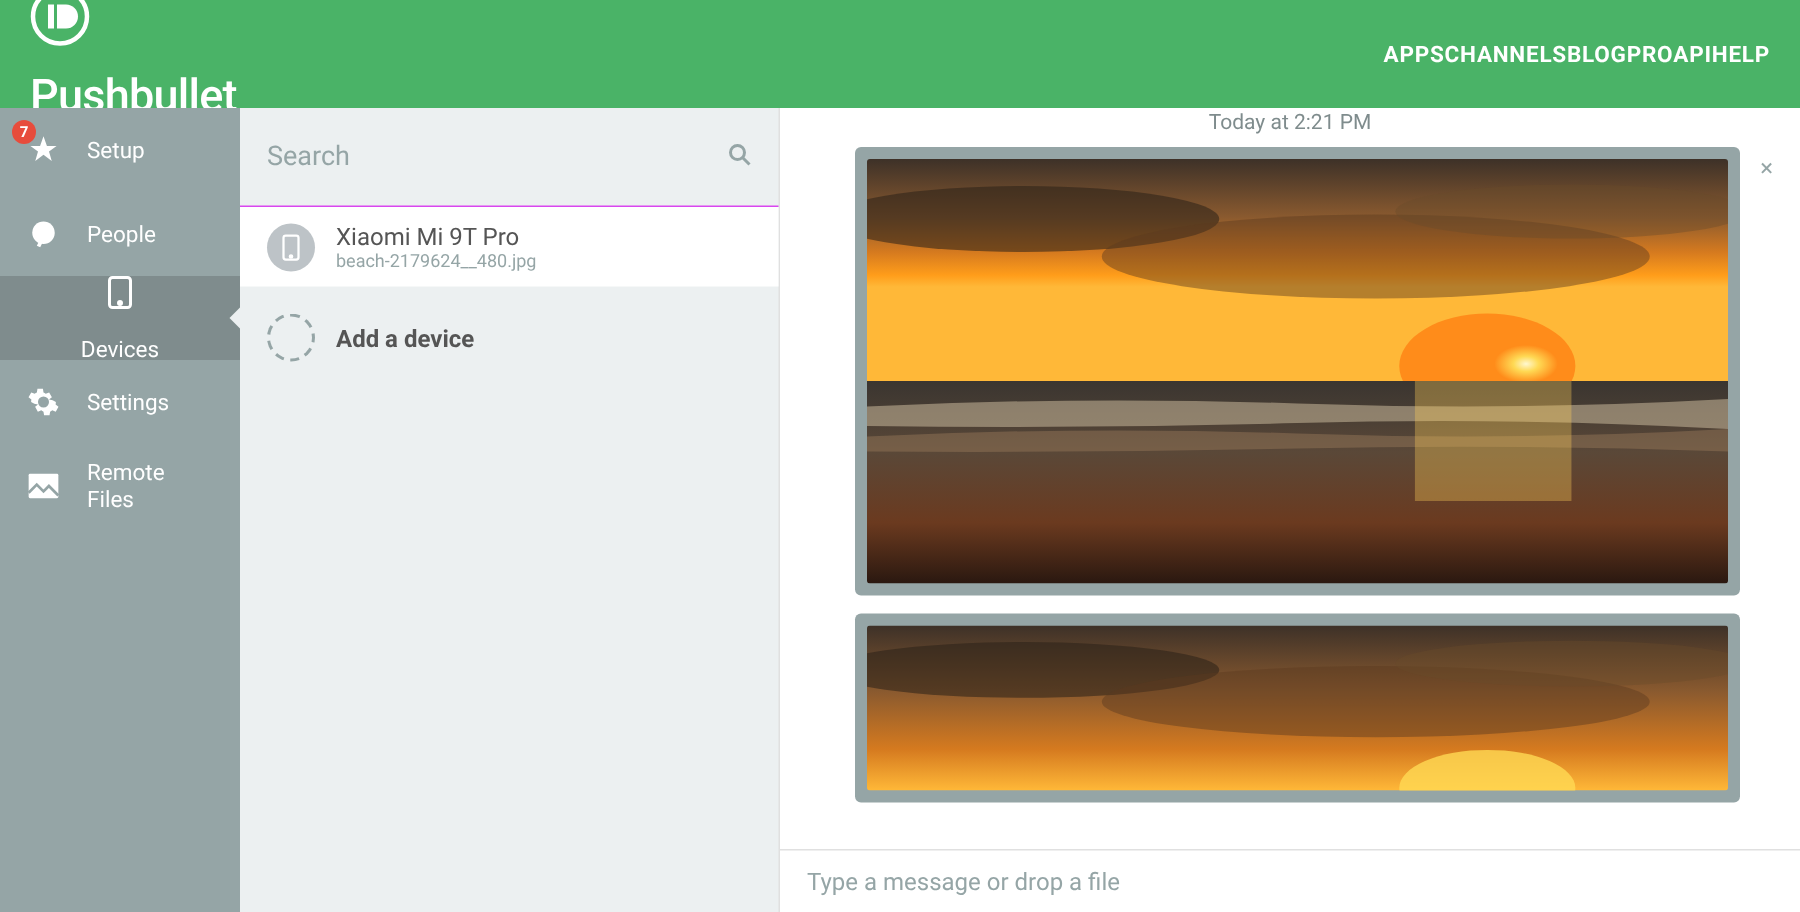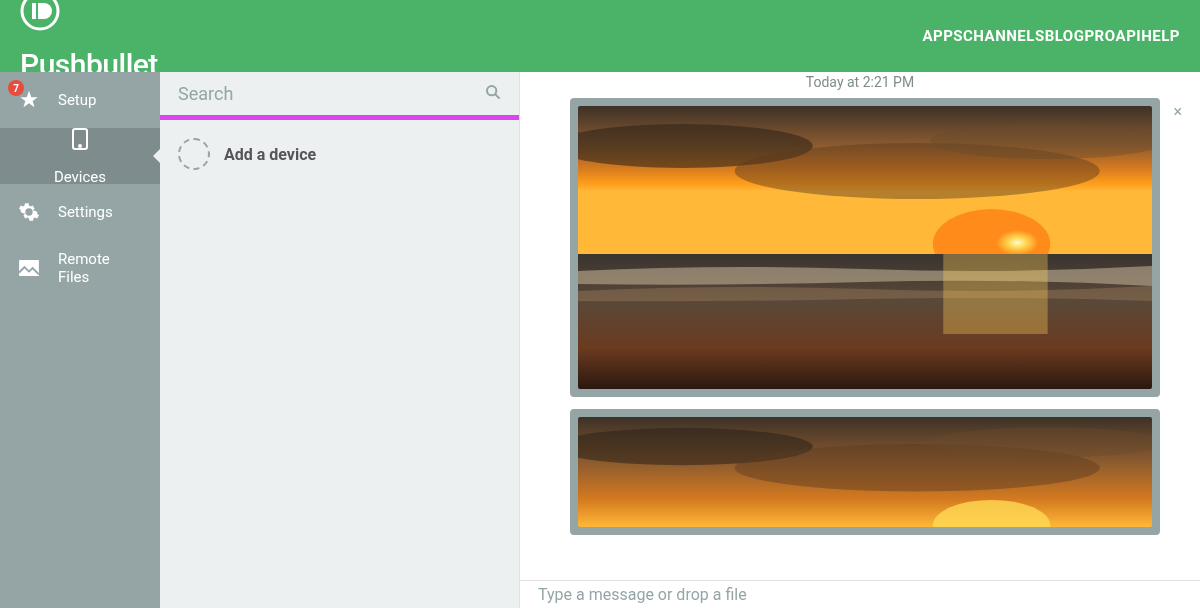--- a/index.html
+++ b/index.html
@@ -15,21 +15,21 @@
 .main { display: flex; height: 536px; }
 
 .sidebar { width: 160px; background: #95a5a6; display: flex; flex-direction: column; }
 .side-item { display: flex; align-items: center; gap: 18px; padding: 0 18px; height: 56px; color: #fff; font-size: 15px; cursor: pointer; position: relative; }
 .side-item.active { background: #7f8c8d; flex-direction: column; }
 .side-item.active::after { content: ''; position: absolute; right: -1px; top: 50%; transform: translateY(-50%); border-top: 8px solid transparent; border-bottom: 8px solid transparent; border-right: 8px solid #ecf0f1; }
 .side-icon { width: 22px; height: 22px; display: flex; align-items: center; justify-content: center; flex-shrink: 0; }
 .badge { position: absolute; top: 8px; left: 8px; background: #e74c3c; color: #fff; font-size: 10px; font-weight: 700; width: 16px; height: 16px; border-radius: 50%; display: flex; align-items: center; justify-content: center; }
 
 .list-panel { width: 360px; background: #ecf0f1; border-right: 1px solid #e0e0e0; }
-.search-row { display: flex; align-items: center; padding: 11px 18px; border-bottom: 5px solid #d946ef; }
+.search-row { display: flex; align-items: center; padding: 22px 18px; border-bottom: 1px solid #d946ef; }
 .search-input { flex: 1; border: none; background: transparent; font-size: 18px; color: #95a5a6; outline: none; }
 .search-input::placeholder { color: #95a5a6; }
 .search-ic { color: #95a5a6; }
 
 .device-row { display: flex; align-items: center; gap: 14px; padding: 10px 18px; cursor: pointer; }
 .device-row.selected { background: #fff; }
 .dev-circle { width: 32px; height: 32px; border-radius: 50%; background: #bdc3c7; display: flex; align-items: center; justify-content: center; flex-shrink: 0; }
 .dev-info { display: flex; flex-direction: column; }
 .dev-name { font-size: 16px; color: #555; }
 .dev-sub { font-size: 12px; color: #95a5a6; }
@@ -38,21 +38,21 @@
 .add-label { font-size: 16px; color: #555; font-weight: bold; }
 
 .content { flex: 1; display: flex; flex-direction: column; background: #fff; position: relative; }
 .timestamp { text-align: center; color: #7f8c8d; font-size: 14px; padding: 2px 0 8px; }
 .messages { flex: 1; overflow: hidden; padding: 0 40px 0 50px; }
 .msg-card { background: #95a5a6; padding: 8px; border-radius: 4px; margin-bottom: 12px; position: relative; }
 .msg-close { position: absolute; top: 4px; right: -22px; color: #95a5a6; font-size: 16px; cursor: pointer; }
 .sunset { width: 100%; height: 283px; border-radius: 2px; display: block; }
 .sunset2 { height: 110px; }
 
-.compose { height: 28px; border-top: 1px solid #e0e0e0; display: flex; align-items: center; padding: 0 18px; }
+.compose { height: 42px; border-top: 1px solid #e0e0e0; display: flex; align-items: center; padding: 0 18px; }
 .compose-input { flex: 1; border: none; font-size: 16px; color: #95a5a6; outline: none; }
 .compose-input::placeholder { color: #95a5a6; }
 </style>
 </head>
 <body>
 
 <div class="header">
   <div class="logo-wrap">
     <div class="logo-circle">
       <svg width="40" height="40" viewBox="0 0 40 40">
@@ -77,20 +77,29 @@
   <div class="sidebar">
     <div class="side-item">
       <div class="badge">7</div>
       <div class="side-icon">
           <svg width="22" height="22" viewBox="0 0 24 24" fill="#fff">
             <path d="M12 2l2.5 7h7l-5.5 4 2 7-6-4.5-6 4.5 2-7-5.5-4h7z"></path>
           </svg>
         </div>
       <span>Setup</span>
     </div>
+    <div class="side-item">
+      <div class="side-icon">
+          <svg width="20" height="20" viewBox="0 0 24 24" fill="#fff">
+            <circle cx="12" cy="11" r="9"></circle>
+            <path d="M8 22l2-4" stroke="#fff" stroke-width="3"></path>
+          </svg>
+        </div>
+      <span>People</span>
+    </div>
     <div class="side-item active">
       <div class="side-icon">
           <svg width="16" height="22" viewBox="0 0 16 22" fill="none" stroke="#fff" stroke-width="2">
             <rect x="1" y="1" width="14" height="20" rx="2"></rect>
             <circle cx="8" cy="18" r="1" fill="#fff"></circle>
           </svg>
         </div>
       <span>Devices</span>
     </div>
     <div class="side-item">
@@ -112,20 +121,32 @@
     </div>
   </div>
 
   <div class="list-panel">
     <div class="search-row">
       <input class="search-input" placeholder="Search" style="">
       <span class="search-ic"><svg width="16" height="16" viewBox="0 0 24 24" fill="none" stroke="#95a5a6" stroke-width="3">
             <circle cx="10" cy="10" r="7"></circle>
             <line x1="15" y1="15" x2="22" y2="22"></line>
           </svg></span>
+    </div>
+    <div class="device-row selected">
+      <div class="dev-circle">
+          <svg width="12" height="18" viewBox="0 0 12 18" fill="none" stroke="#fff" stroke-width="1.5">
+            <rect x="1" y="1" width="10" height="16" rx="1.5"></rect>
+            <circle cx="6" cy="15" r="0.8" fill="#fff"></circle>
+          </svg>
+        </div>
+      <div class="dev-info">
+        <div class="dev-name">Xiaomi Mi 9T Pro</div>
+        <div class="dev-sub">beach-2179624__480.jpg</div>
+      </div>
     </div>
     <div class="add-row">
       <div class="add-circle"></div>
       <div class="add-label">Add a device</div>
     </div>
   </div>
 
   <div class="content">
     <div class="timestamp">Today at 2:21 PM</div>
     <div class="messages">

